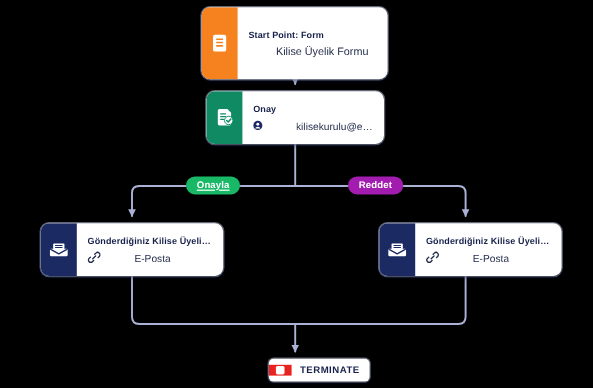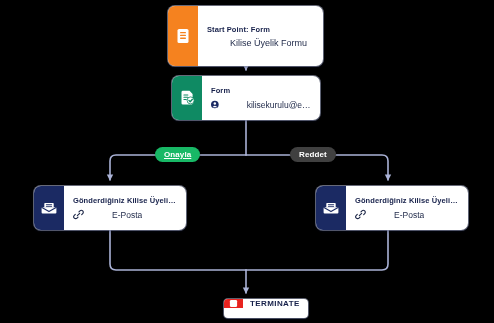--- a/index.html
+++ b/index.html
@@ -84,21 +84,21 @@
 
   #node-email-reject { left: 316px; top: 186px; width: 152px; height: 44px; }
   #node-email-reject .node-icon { background: #1b2a63; }
 
   
   #node-terminate {
     position: absolute;
     left: 224px; top: 299px;
     height: 19px;
     display: flex;
-    align-items: flex-start;
+    align-items: center;
     background: #ffffff;
     border-radius: 4px;
     box-shadow: 0 1px 3px rgba(10,20,60,.5), 0 0 0 1px rgba(200,206,230,.5);
     overflow: hidden;
     z-index: 3;
   }
   #node-terminate .term-icon {
     width: 19px;
     background: #e8231f;
     display: flex;
@@ -125,21 +125,21 @@
     padding: 0 9px;
     border-radius: 9px;
     font-size: 8px;
     font-weight: bold;
     color: #ffffff;
     letter-spacing: .1px;
     z-index: 4;
     box-shadow: 0 1px 2px rgba(0,0,0,.3);
   }
   #badge-approve { left: 155px; top: 147px; background: #18b866; text-decoration: underline; }
-  #badge-reject  { left: 290px; top: 147px; background: #404040; }
+  #badge-reject  { left: 290px; top: 147px; background: #a21caf; }
 
   .ico { display: block; }
 </style>
 </head>
 <body>
 
 <div id="canvas">
 
   <svg id="edges" viewBox="0 0 494 323" xmlns="http://www.w3.org/2000/svg">
     <defs>
@@ -185,21 +185,21 @@
       <svg class="ico" width="15" height="16" viewBox="0 0 15 16" xmlns="http://www.w3.org/2000/svg">
         <path d="M1.5 2.2 A1.4 1.4 0 0 1 2.9 0.8 H9.5 L12.6 3.9 V13.2 A1.4 1.4 0 0 1 11.2 14.6 H2.9 A1.4 1.4 0 0 1 1.5 13.2 Z" fill="#ffffff"></path>
         <rect x="3.4" y="4.4" width="5" height="1.1" rx=".55" fill="#0f8a63"></rect>
         <rect x="3.4" y="6.7" width="5" height="1.1" rx=".55" fill="#0f8a63"></rect>
         <rect x="3.4" y="9" width="3.4" height="1.1" rx=".55" fill="#0f8a63"></rect>
         <circle cx="10.6" cy="10.4" r="3.5" fill="#ffffff" stroke="#0f8a63" stroke-width=".8"></circle>
         <path d="M8.9 10.4 L10.2 11.7 L12.4 9.2" stroke="#0f8a63" stroke-width="1.3" fill="none" stroke-linecap="round" stroke-linejoin="round"></path>
       </svg>
     </div>
     <div class="node-body">
-      <div class="node-title">Form</div>
+      <div class="node-title">Onay</div>
       <div class="sub-row">
         <svg class="ico" width="11" height="11" viewBox="0 0 12 12" xmlns="http://www.w3.org/2000/svg">
           <circle cx="6" cy="6" r="6" fill="#1b2a63"></circle>
           <circle cx="6" cy="4.5" r="1.9" fill="#ffffff"></circle>
           <path d="M2.4 10.2 A3.9 3.9 0 0 1 9.6 10.2 Z" fill="#ffffff"></path>
         </svg>
         <span class="node-sub">kilisekurulu@example....</span>
       </div>
     </div>
   </div>

